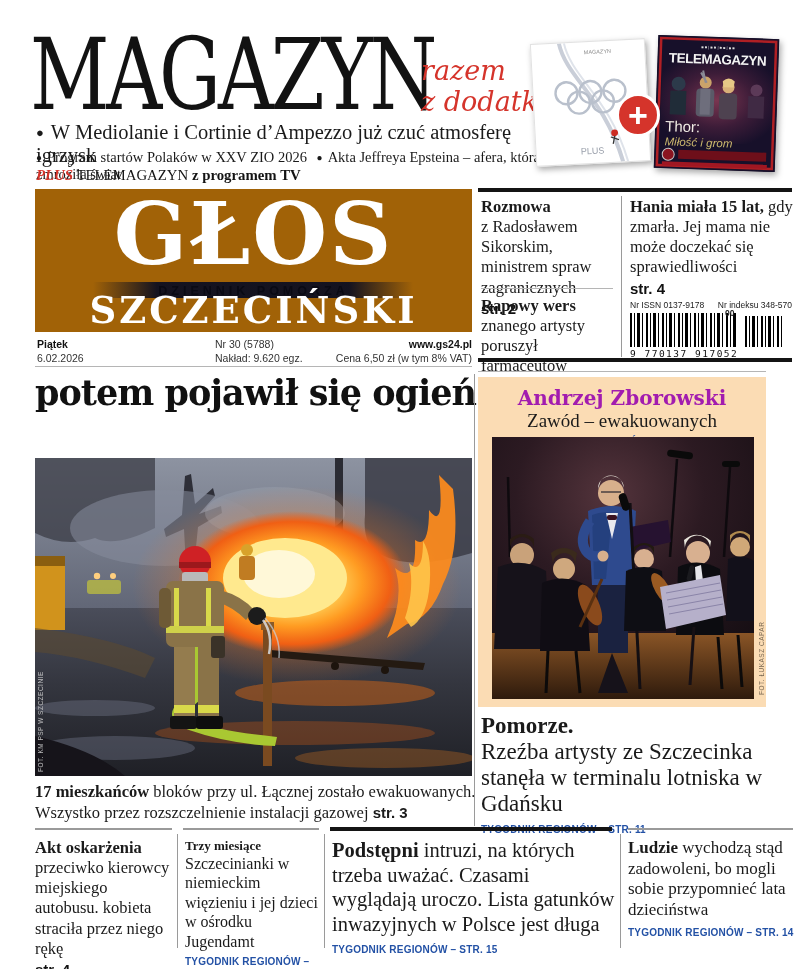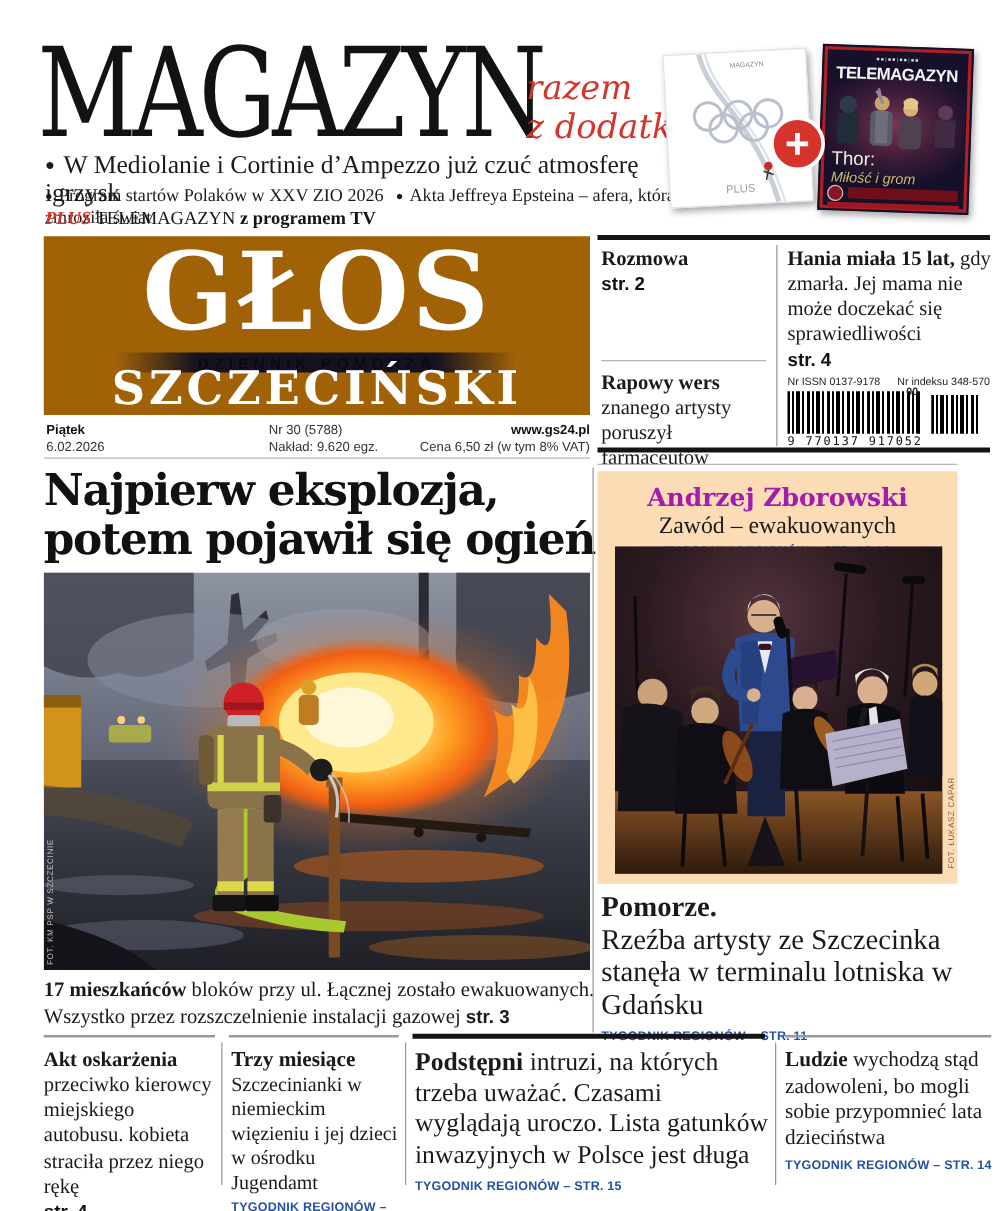--- a/index.html
+++ b/index.html
@@ -193,20 +193,21 @@
     <b>www.gs24.pl</b><br>
     <span>Cena 6,50 zł (w tym 8% VAT)</span>
   </div>
 
   <div class="abs hr-thin" style="left:35px; top:366px; width:437px;"></div>
 
   <div class="abs hr-thick" style="left:478px; top:188px; width:314px;"></div>
 
   <div class="abs teaser" style="left:481px; top:197px; width:140px;">
     <span class="lead lead-block">Rozmowa</span>
+    <span>z Radosławem Sikorskim, ministrem spraw zagranicznych</span>
     <div class="pageref">str. 2</div>
   </div>
 
   <div class="abs hr-thin" style="left:481px; top:288px; width:132px;"></div>
 
   <div class="abs teaser" style="left:481px; top:296px; width:142px;">
     <span class="lead lead-block">Rapowy wers</span>
     <span>znanego artysty poruszył farmaceutów</span>
     <div class="pageref">str. 3</div>
   </div>
@@ -222,21 +223,20 @@
   <div class="abs bc-meta" style="left:630px; top:300px;">Nr ISSN 0137-9178</div>
   <div class="abs bc-meta" style="left:690px; top:300px; width:102px; text-align:right;">Nr indeksu 348-570</div>
   <div class="abs bars" style="left:630px; top:313px; width:106px; height:34px;"></div>
   <div class="abs bc-num" style="left:630px; top:348px;">9 770137 917052</div>
   <div class="abs bc-meta" style="left:725px; top:308px; font-weight:bold;">00</div>
   <div class="abs bars" style="left:745px; top:316px; width:38px; height:31px;"></div>
 
   <div class="abs hr-thick" style="left:478px; top:358px; width:314px;"></div>
 
   <div class="abs headline" style="left:35px; top:374px; width:445px;">
-    <div>Najpierw eksplozja,</div>
     <div>potem pojawił się ogień</div>
   </div>
 
   <div class="abs" style="left:35px; top:458px; width:437px; height:318px;">
     <svg width="437" height="318" viewBox="0 0 437 318">
       <defs>
         <linearGradient id="sky" x1="0" y1="0" x2="0" y2="1">
           <stop offset="0%" stop-color="#8d93a1"></stop>
             <stop offset="100%" stop-color="#5f6474"></stop>
         </linearGradient>
@@ -445,21 +445,21 @@
   <div class="abs vr" style="left:324px; top:834px; height:114px;"></div>
   <div class="abs vr" style="left:620px; top:834px; height:114px;"></div>
 
   <div class="abs teaser" style="left:35px; top:838px; width:140px;">
     <span class="lead lead-block">Akt oskarżenia</span>
     <span>przeciwko kierowcy miejskiego autobusu. kobieta straciła przez niego rękę</span>
     <div class="pageref">str. 4</div>
   </div>
 
   <div class="abs teaser" style="left:185px; top:838px; width:140px; font-size:16px;">
-    <span class="lead lead-block" style="font-size:17px;">Trzy miesiące</span>
+    <span class="lead lead-block" style="font-size:13px;">Trzy miesiące</span>
     <span>Szczecinianki w niemieckim więzieniu i jej dzieci w ośrodku Jugendamt</span>
     <div class="kicker" style="margin-top:5px;">TYGODNIK REGIONÓW – STR. 10</div>
   </div>
 
   <div class="abs teaser" style="left:332px; top:838px; width:285px; font-size:20.5px; line-height:1.2;">
     <span class="lead">Podstępni</span>
     <span>intruzi, na których trzeba uważać. Czasami wyglądają uroczo. Lista gatunków inwazyjnych w Polsce jest długa</span>
     <div class="kicker" style="margin-top:8px;">TYGODNIK REGIONÓW – STR. 15</div>
   </div>
 

